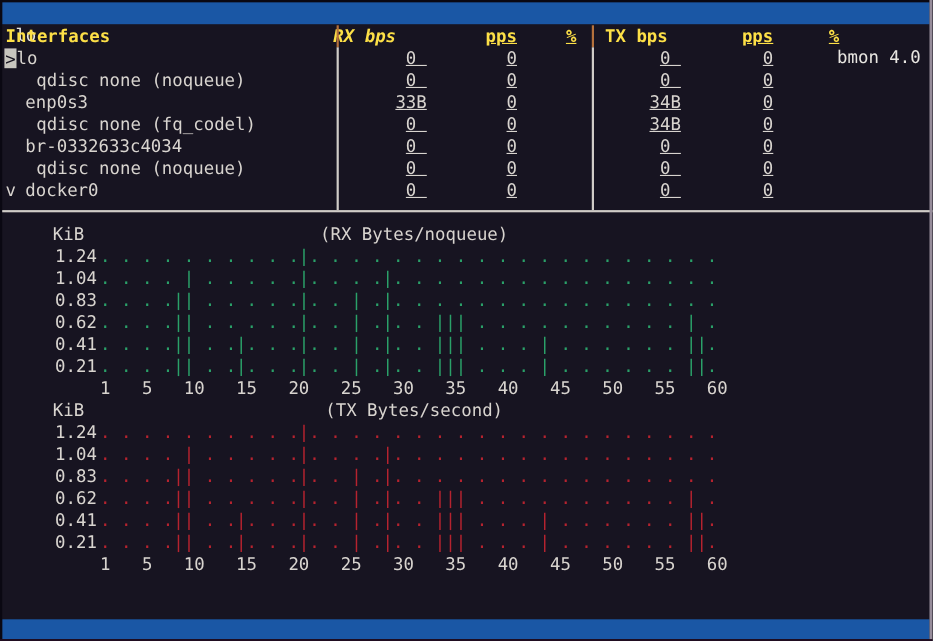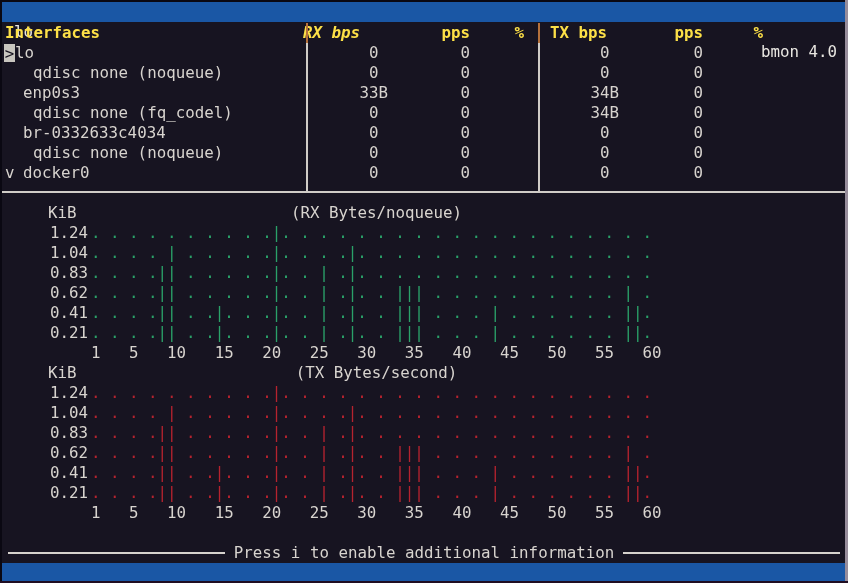--- a/index.html
+++ b/index.html
@@ -20,21 +20,21 @@
   .statusbar { left:2px; top:563px; width:843px; height:18px; line-height:18px; }
   .tb-left { position:absolute; left:12px; }
   .tb-right { position:absolute; right:8px; }
   .sb-left { position:absolute; left:24px; }
   .row { position:absolute; left:0; width:843px; height:20px; }
   .marker { position:absolute; left:5px; }
   .marker.sel { left:4px; width:11px; height:18px; margin-top:1px; text-align:center; background:#c8c6bf; color:#16131f; }
   .name-sel { position:absolute; left:15px; }
   .name-i { position:absolute; left:23px; }
   .name-q { position:absolute; left:33px; }
-  .col { position:absolute; text-align:right; white-space:pre; }
+  .col { position:absolute; text-align:right; white-space:pre;text-decoration:underline; }
   .c-rxbps { left:290px; width:98px; }
   .c-rxpps { left:396px; width:74px; }
   .c-rxpct { left:492px; width:32px; }
   .c-txbps { left:541px; width:78px; }
   .c-txpps { left:629px; width:74px; }
   .c-txpct { left:731px; width:32px; }
   .h-rxbps { position:absolute; left:303px;font-style:italic; }
   .h-txbps { position:absolute; left:550px; }
   .vline { position:absolute; width:2px; }
   .hline { position:absolute; left:0; width:848px; height:2px; background:#d0ccc7; }
@@ -185,25 +185,20 @@
     <span class="gcells red">. . . .|| . .|. . .|. . | .|. . ||| . . . | . . . . . . ||. </span>
   </div>
   <div class="row" style="top:483px;">
     <span class="glabel">0.21</span>
     <span class="gcells red">. . . .|| . .|. . .|. . | .|. . ||| . . . | . . . . . . ||. </span>
   </div>
   <div class="row" style="top:503px;">
     <span class="gcells">1   5   10   15   20   25   30   35   40   45   50   55   60</span>
   </div>
 
-  <div class="hint" style="top:543px;">
-    <div class="line"></div>
-    <span class="txt">Press i to enable additional information</span>
-    <div class="line"></div>
-  </div>
 
   <div class="abs bar-blue statusbar">
     <span class="sb-left">Wed Oct  9 21:16:56 2024</span>
     
   </div>
 
   <div class="strip-top"></div>
   <div class="strip-left"></div>
   <div class="strip-right"></div>
   <div class="strip-bottom"></div>

